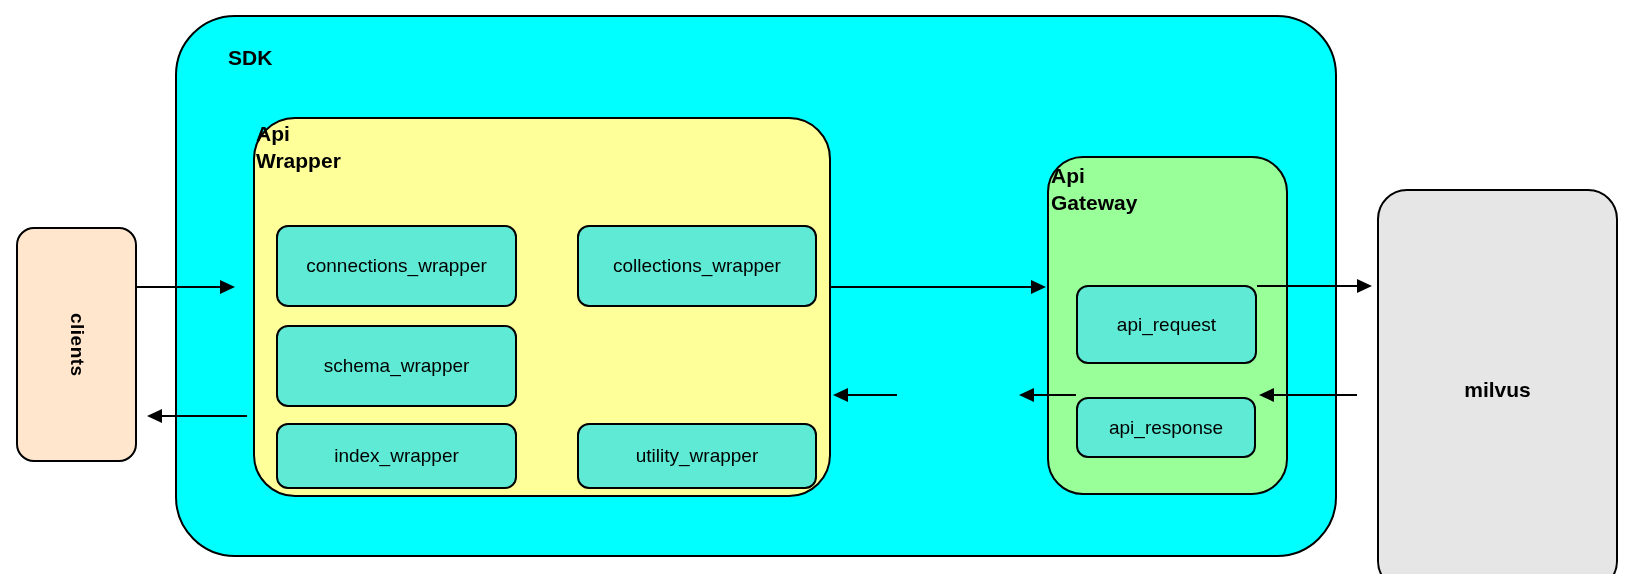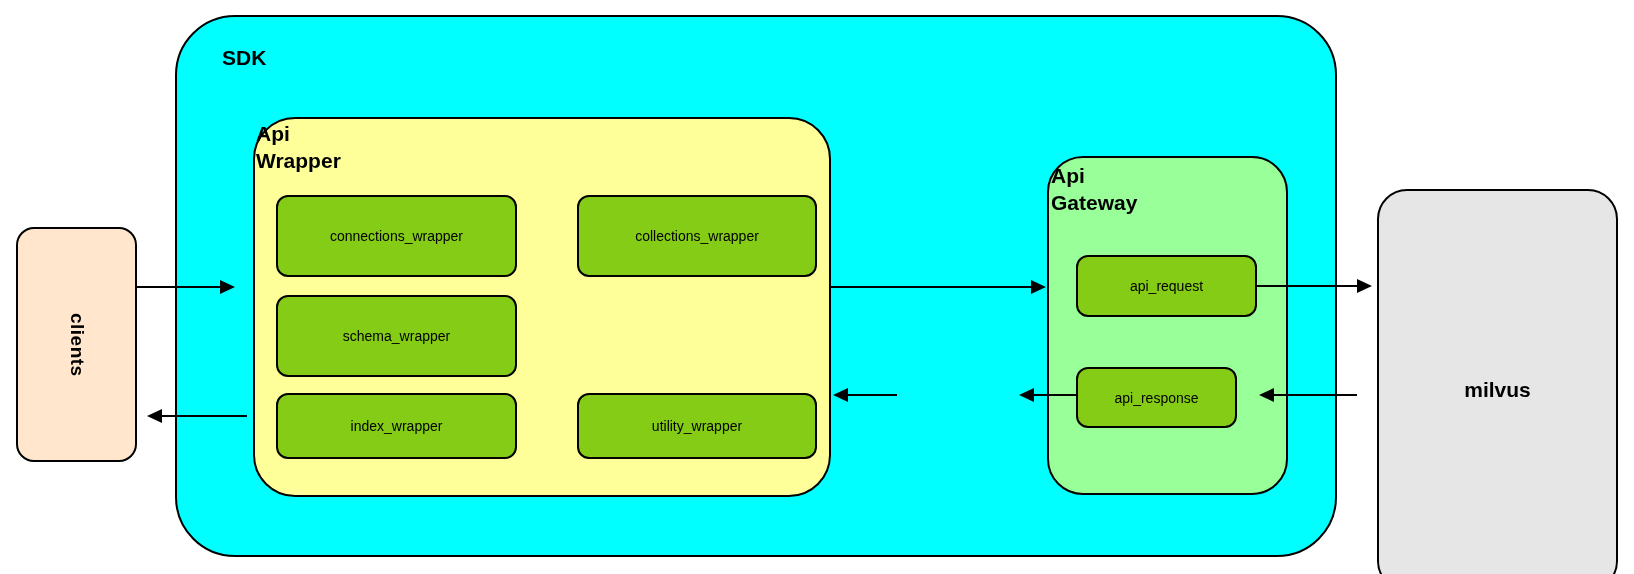--- a/index.html
+++ b/index.html
@@ -44,40 +44,41 @@
     background: #e6e6e6; border-radius: 30px;
     display: flex; align-items: center; justify-content: center;
     font-weight: bold; font-size: 21px; margin-top: 44px;
   }
   
   .container-label {
     position: absolute;
     font-weight: bold; font-size: 21px; line-height: 27px;
     white-space: pre-line; text-align: left;
   }
-  .sdk-label { left: 222px; top: 44px; width: 70px; text-align: left; }
+  .sdk-label { left: 228px; top: 44px; width: 70px; text-align: left; }
   .wrapper-label { left: 256px; top: 120px; width: 132px; }
   .gateway-label { left: 1051px; top: 162px; width: 130px; }
   
   .node {
     position: absolute;
     box-sizing: border-box;
-    background: #84cc16;
+    background: #5eead4;
     border: 2px solid #000000;
     border-radius: 12px;
     display: flex; align-items: center; justify-content: center;
-    font-size: 14px;
+    font-size: 19px;
+    margin-top: 30px;
   }
   .col1 { left: 276px; width: 241px; }
   .col2 { left: 577px; width: 240px; }
   .row1 { top: 195px; height: 82px; }
   .row2 { top: 295px; height: 82px; }
   .row3 { top: 393px; height: 66px; }
-  .api-request  { left: 1076px; top: 255px; width: 181px; height: 62px; }
-  .api-response { left: 1076px; top: 367px; width: 161px; height: 61px; }
+  .api-request  { left: 1076px; top: 255px; width: 181px; height: 79px; }
+  .api-response { left: 1076px; top: 367px; width: 180px; height: 61px; }
   .checker      { left: 897px;  top: 366px; width: 120px; height: 58px; }
   
   .arrow { position: absolute; }
   .aline {
     position: absolute;
     height: 2px;
     background: #000000;
   }
   .ahead {
     position: absolute;

